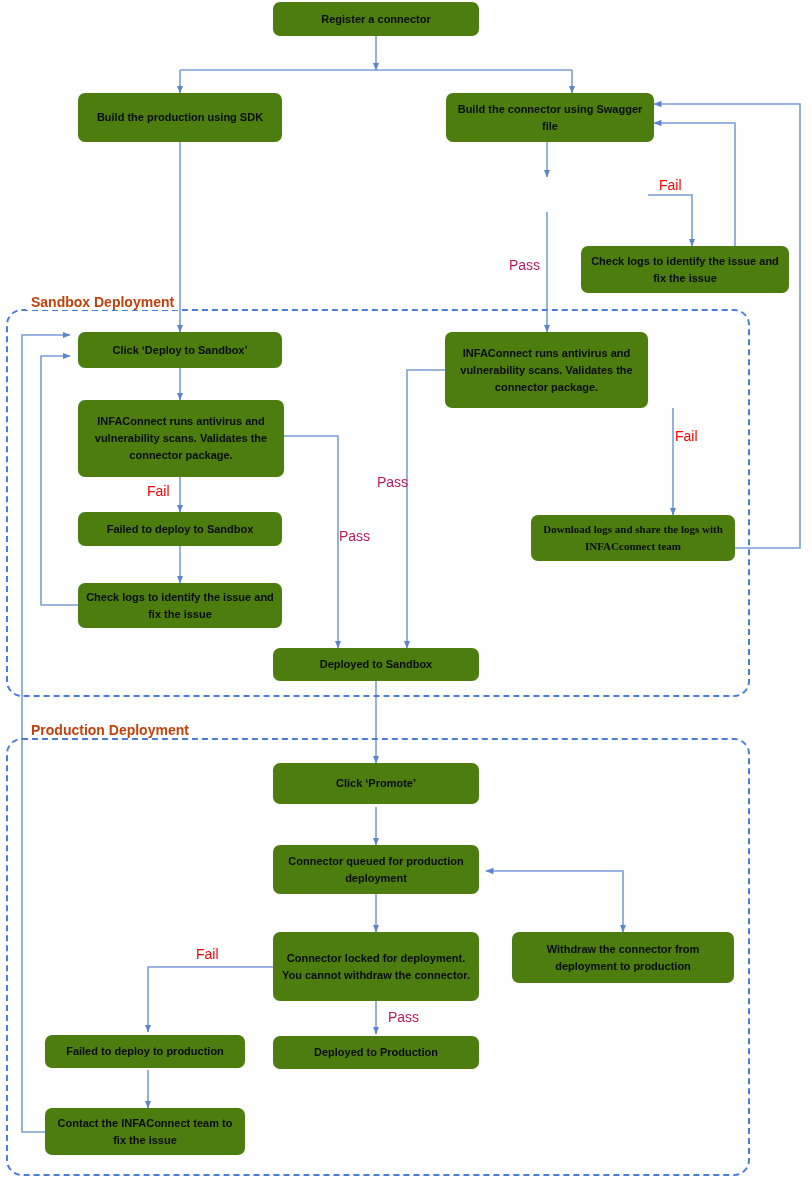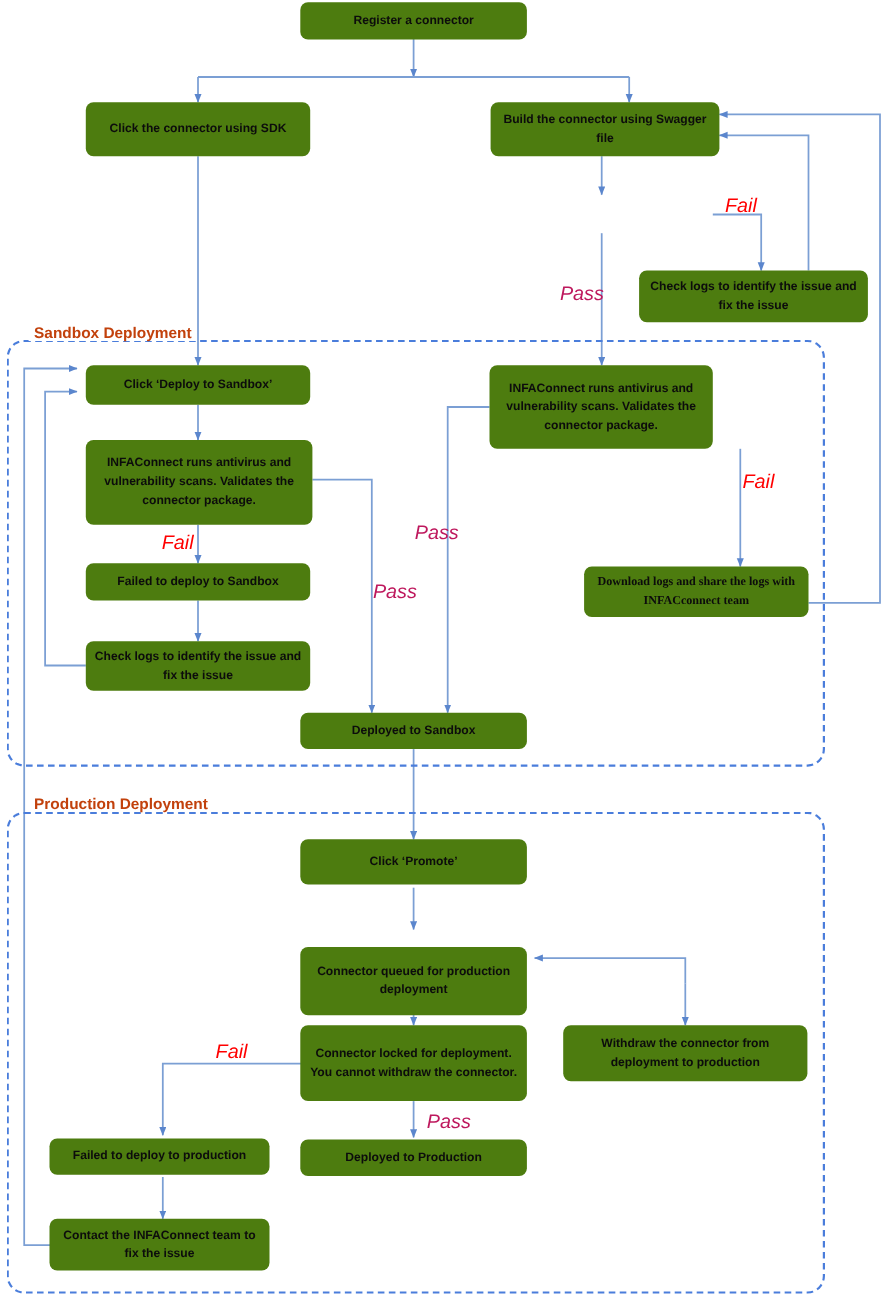--- a/index.html
+++ b/index.html
@@ -44,22 +44,21 @@
     position: absolute;
     color: #c2410c;
     font-weight: bold;
     font-size: 14px;
     background: #ffffff;
     padding: 0 5px;
     white-space: nowrap;
   }
   .edge-label {
     position: absolute;
-    font-size: 18px;
-    font-style: italic;
+    font-size: 14px;
     font-weight: normal;
     white-space: nowrap;
   }
   .edge-label.fail { color: #ff0000; }
   .edge-label.pass { color: #be185d; }
   .group-box {
     position: absolute;
     box-sizing: border-box;
     border: 2px dashed #4a7ddb;
     border-radius: 16px;
@@ -129,21 +128,21 @@
   </svg>
 
   <div class="group-box" style="left:6px; top:309px; width:744px; height:388px;"></div>
   <div class="group-label" style="left:26px; top:294px;">Sandbox Deployment</div>
 
   <div class="group-box" style="left:6px; top:738px; width:744px; height:438px;"></div>
   <div class="group-label" style="left:26px; top:722px;">Production Deployment</div>
 
   <div class="node" style="left:273px; top:2px; width:206px; height:34px;">Register a connector</div>
 
-  <div class="node" style="left:78px; top:93px; width:204px; height:49px;">Click the connector using SDK</div>
+  <div class="node" style="left:78px; top:93px; width:204px; height:49px;">Build the production using SDK</div>
 
   <div class="node" style="left:446px; top:93px; width:208px; height:49px;">Build the connector using Swagger file</div>
 
 
   <div class="node" style="left:581px; top:246px; width:208px; height:47px;">Check logs to identify the issue and fix the issue</div>
 
   <div class="node" style="left:78px; top:332px; width:204px; height:36px;">Click ‘Deploy to Sandbox’</div>
 
   <div class="node" style="left:78px; top:400px; width:206px; height:77px;">INFAConnect runs antivirus and vulnerability scans. Validates the connector package.</div>
 
@@ -152,21 +151,21 @@
   <div class="node" style="left:78px; top:512px; width:204px; height:34px;">Failed to deploy to Sandbox</div>
 
   <div class="node" style="left:78px; top:583px; width:204px; height:45px;">Check logs to identify the issue and fix the issue</div>
 
   <div class="node" style="left:531px; top:515px; width:204px; height:46px;font-family:Liberation Serif, serif;">Download logs and share the logs with INFACconnect team</div>
 
   <div class="node" style="left:273px; top:648px; width:206px; height:33px;">Deployed to Sandbox</div>
 
   <div class="node" style="left:273px; top:763px; width:206px; height:41px;">Click ‘Promote’</div>
 
-  <div class="node" style="left:273px; top:845px; width:206px; height:62px;margin-top:16px;">Connector queued for production deployment</div>
+  <div class="node" style="left:273px; top:845px; width:206px; height:49px;">Connector queued for production deployment</div>
 
   <div class="node" style="left:273px; top:932px; width:206px; height:69px;">Connector locked for deployment. You cannot withdraw the connector.</div>
 
   <div class="node" style="left:512px; top:932px; width:222px; height:51px;">Withdraw the connector from deployment to production</div>
 
   <div class="node" style="left:45px; top:1035px; width:200px; height:33px;">Failed to deploy to production</div>
 
   <div class="node" style="left:273px; top:1036px; width:206px; height:33px;">Deployed to Production</div>
 
   <div class="node" style="left:45px; top:1108px; width:200px; height:47px;">Contact the INFAConnect team to fix the issue</div>

